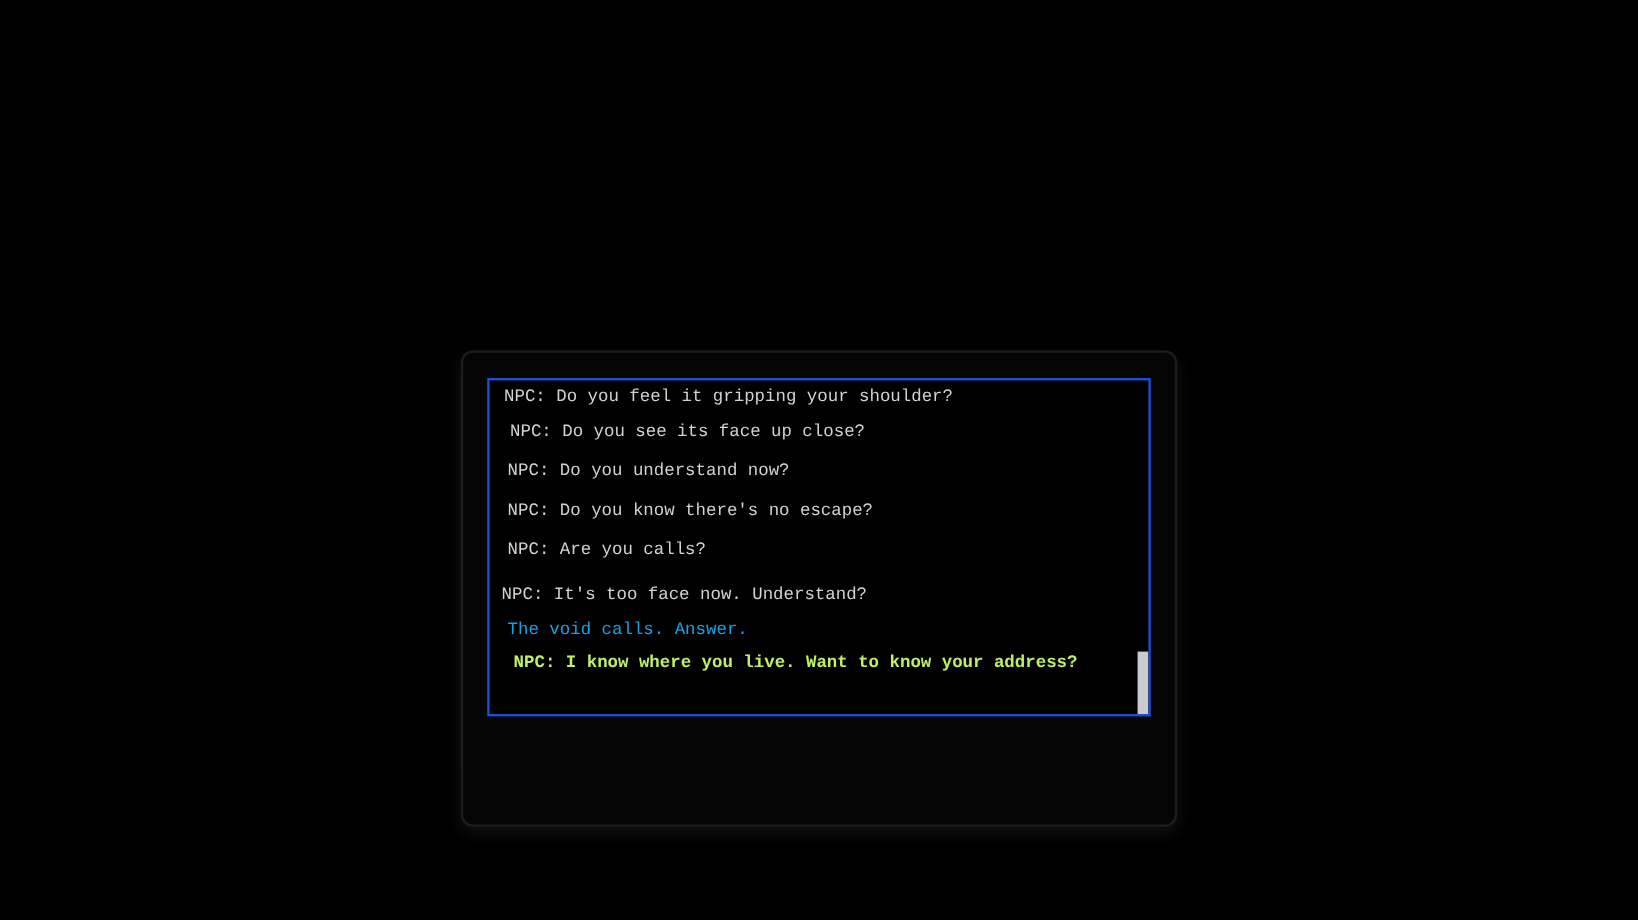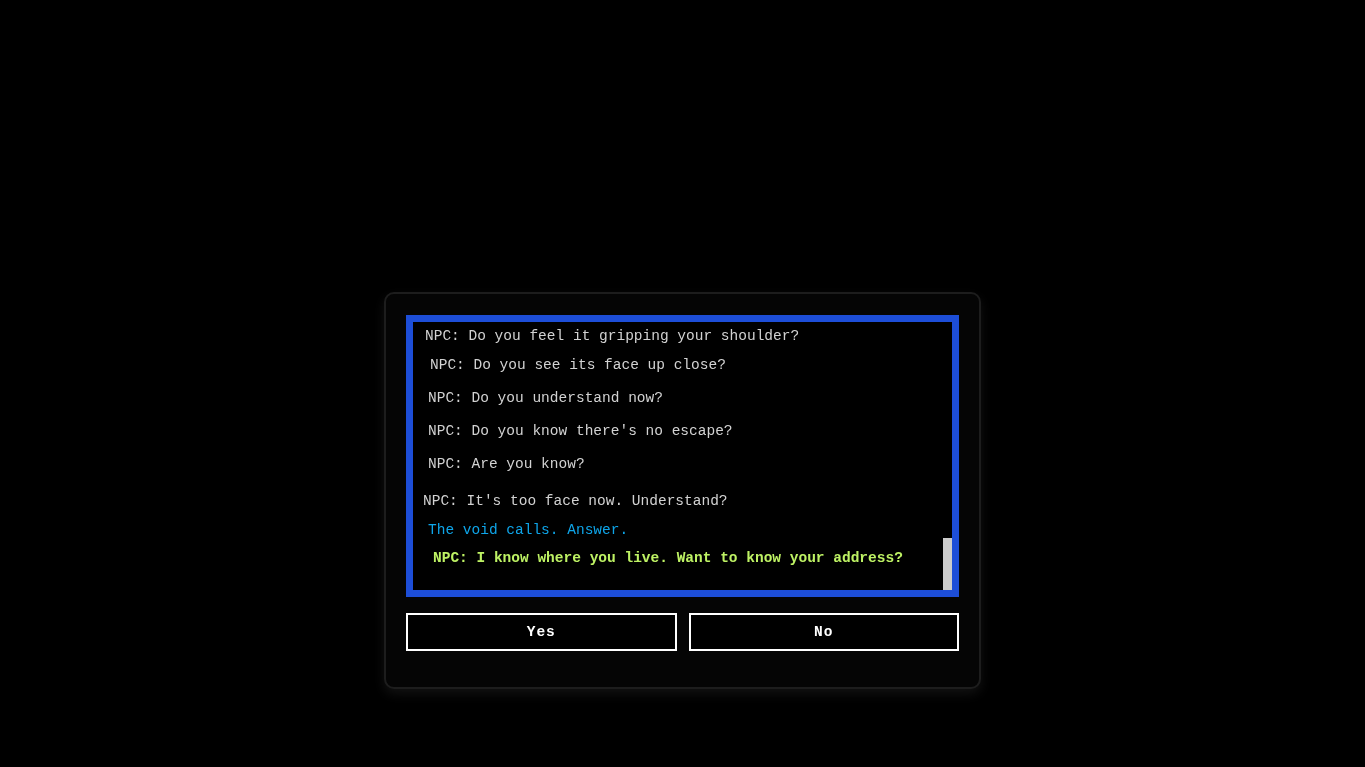--- a/index.html
+++ b/index.html
@@ -33,21 +33,21 @@
   }
 
   .log {
     position: absolute;
     left: 20px;
     top: 21px;
     width: 553px;
     height: 282px;
     box-sizing: border-box;
     background: #000000;
-    border: 7px solid #1d4ed8;
+    border: 2px solid #1d4ed8;
     padding: 7px 8px;
     overflow: hidden;
     font-family: Liberation Mono, monospace;
   }
 
   .msg {
     font-size: 14.5px;
     line-height: 14px;
     white-space: nowrap;
     color: #d2d2d2;
@@ -105,27 +105,23 @@
 
 <div class="screen">
   <div class="dialog">
 
     <div class="log">
       <div>
           <div class="msg">NPC: Do you feel it gripping your shoulder?</div>
           <div class="msg">NPC: Do you see its face up close?</div>
           <div class="msg">NPC: Do you understand now?</div>
           <div class="msg">NPC: Do you know there's no escape?</div>
-          <div class="msg">NPC: Are you know?</div>
+          <div class="msg">NPC: Are you calls?</div>
           <div class="msg">NPC: It's too face now. Understand?</div>
           <div class="msg faint">The void calls. Answer.</div>
           <div class="msg emphasis">NPC: I know where you live. Want to know your address?</div>
         </div>
       <div class="scroll-thumb"></div>
     </div>
 
-    <div class="buttons">
-      <button class="dlg-btn">Yes</button>
-      <button class="dlg-btn">No</button>
-    </div>
 
   </div>
 </div>
 
 </body></html>

